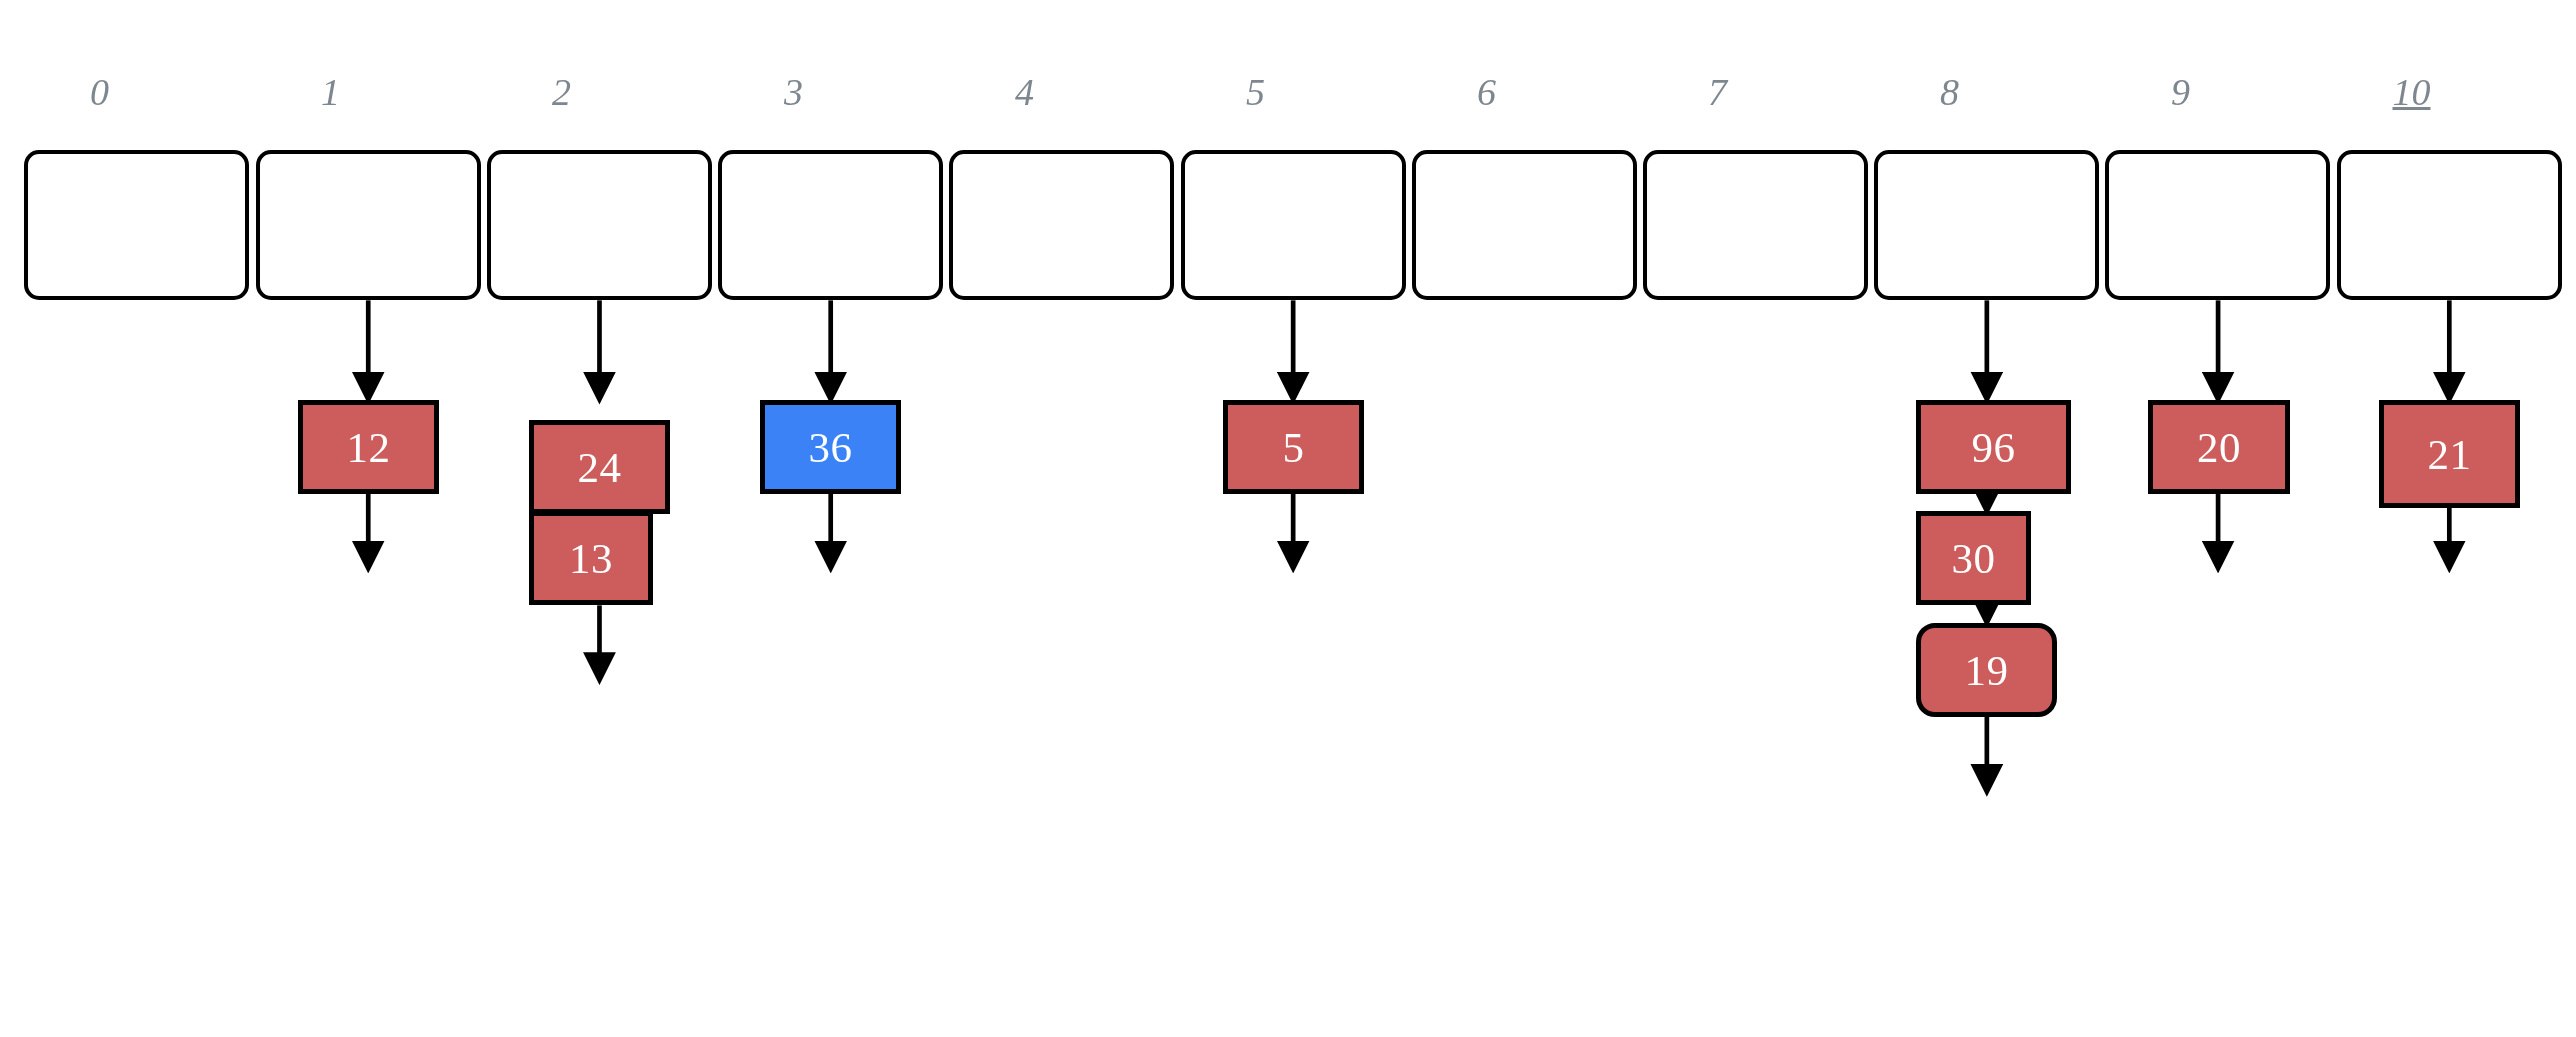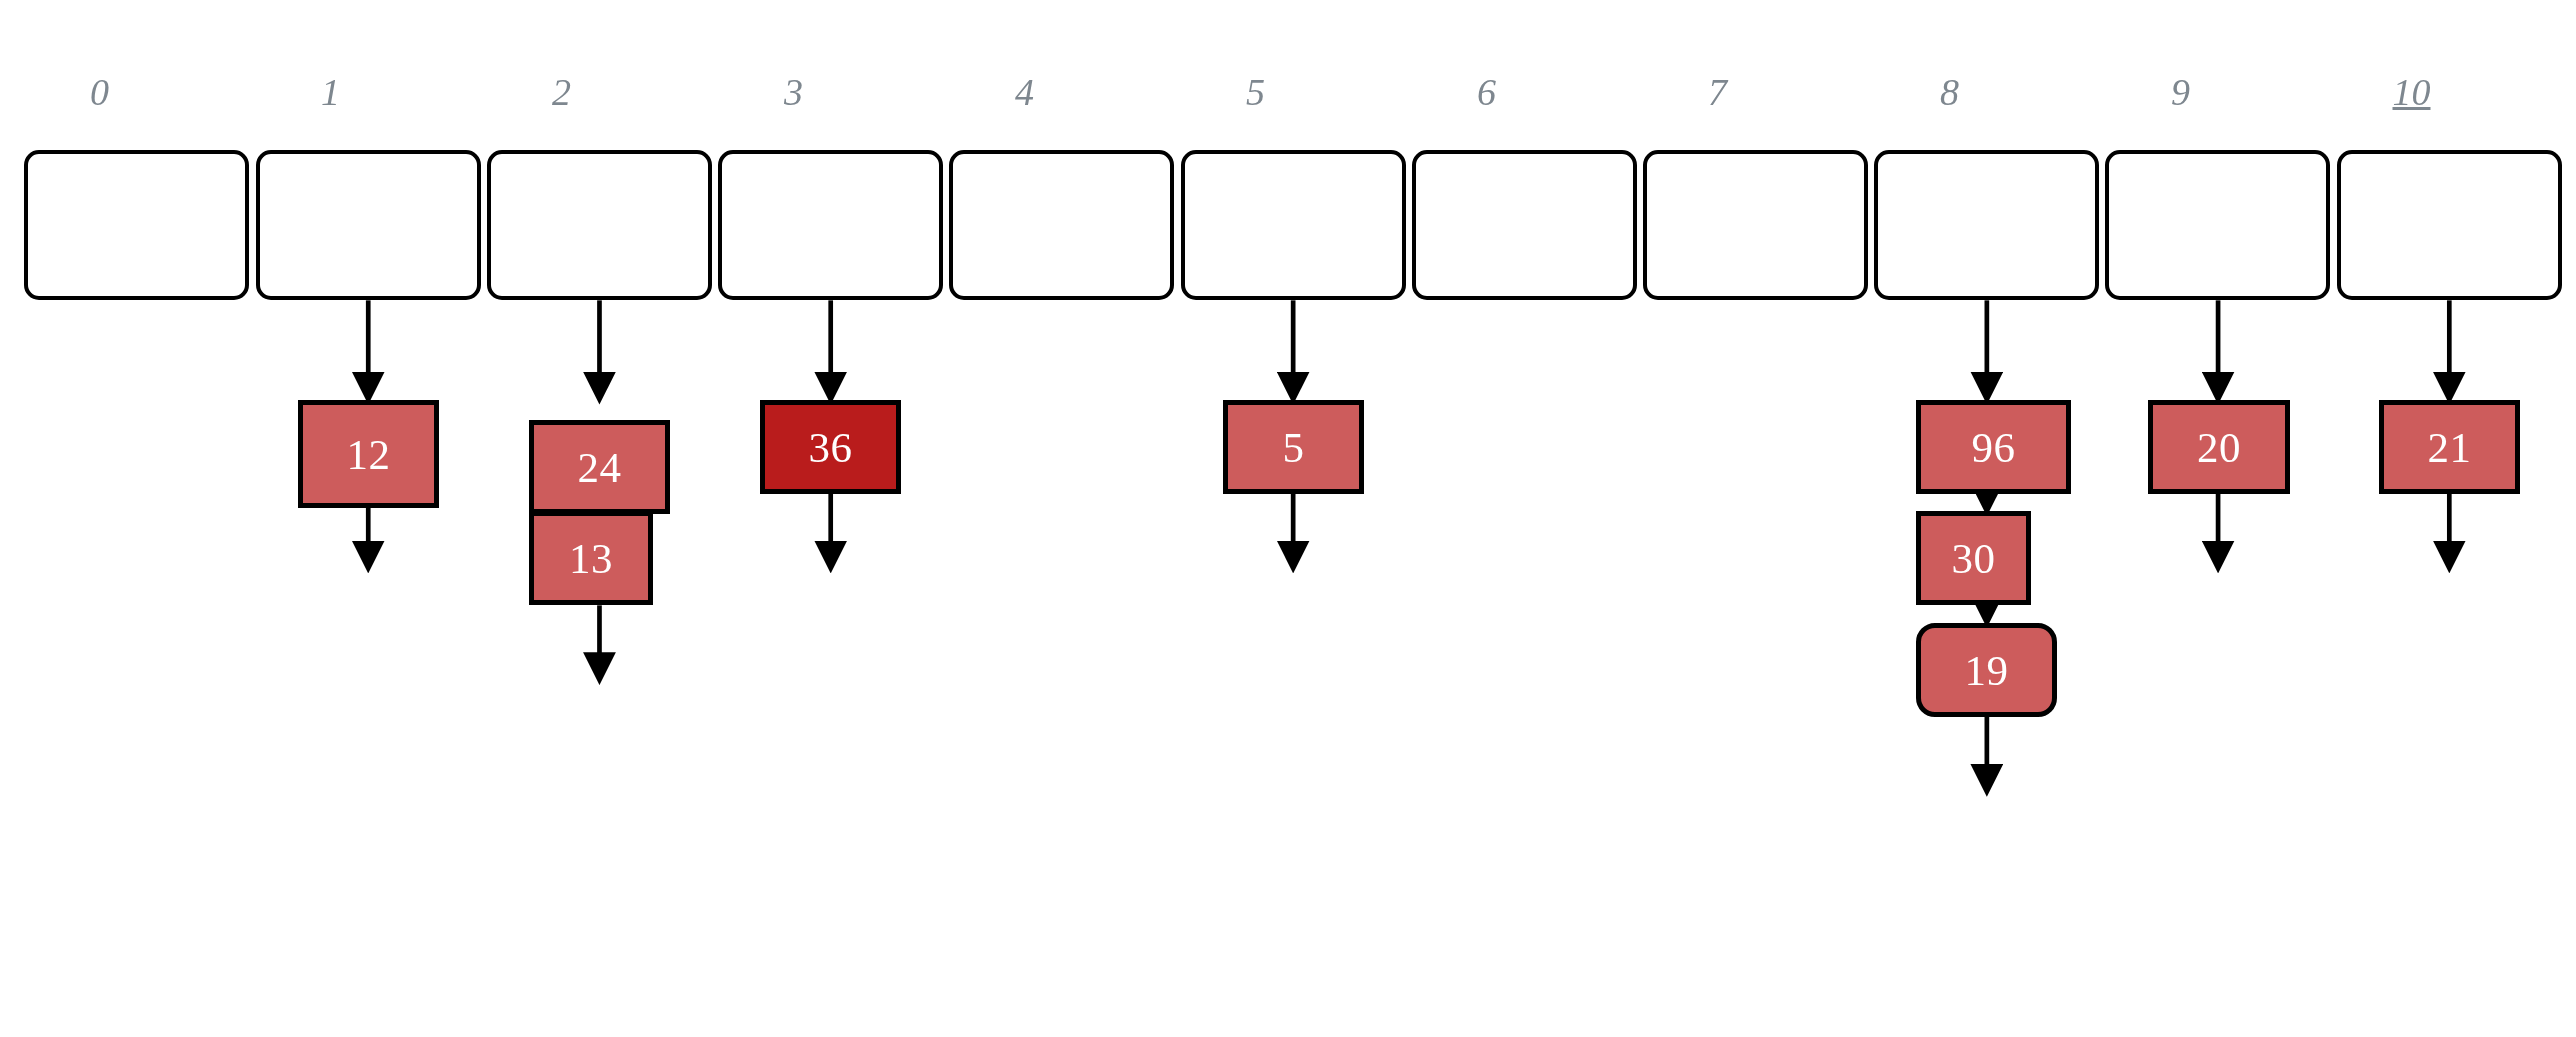--- a/index.html
+++ b/index.html
@@ -108,45 +108,45 @@
       <div class="bucket-cell" style="left: 718px; top: 150px; width: 225px; height: 150px; border-color: rgb(0, 0, 0); background: rgb(255, 255, 255);"></div>
       <div class="bucket-cell" style="left: 949px; top: 150px; width: 225px; height: 150px; border-color: rgb(0, 0, 0); background: rgb(255, 255, 255);"></div>
       <div class="bucket-cell" style="left: 1181px; top: 150px; width: 225px; height: 150px; border-color: rgb(0, 0, 0); background: rgb(255, 255, 255);"></div>
       <div class="bucket-cell" style="left: 1412px; top: 150px; width: 225px; height: 150px; border-color: rgb(0, 0, 0); background: rgb(255, 255, 255);"></div>
       <div class="bucket-cell" style="left: 1643px; top: 150px; width: 225px; height: 150px; border-color: rgb(0, 0, 0); background: rgb(255, 255, 255);"></div>
       <div class="bucket-cell" style="left: 1874px; top: 150px; width: 225px; height: 150px; border-color: rgb(0, 0, 0); background: rgb(255, 255, 255);"></div>
       <div class="bucket-cell" style="left: 2105px; top: 150px; width: 225px; height: 150px; border-color: rgb(0, 0, 0); background: rgb(255, 255, 255);"></div>
       <div class="bucket-cell" style="left: 2337px; top: 150px; width: 225px; height: 150px; border-color: rgb(0, 0, 0); background: rgb(255, 255, 255);"></div>
     </div>
   <div id="node-group">
-      <div class="node-box" style="left: 298px; top: 400px; width: 141px; height: 108px; background: rgb(205, 92, 92); border-color: rgb(0, 0, 0); color: rgb(255, 255, 255);">
+      <div class="node-box" style="left: 298px; top: 400px; width: 141px; height: 94px; background: rgb(205, 92, 92); border-color: rgb(0, 0, 0); color: rgb(255, 255, 255);">
         <span>12</span>
       </div>
       <div class="node-box" style="left: 529px; top: 420px; width: 141px; height: 94px; background: rgb(205, 92, 92); border-color: rgb(0, 0, 0); color: rgb(255, 255, 255);">
         <span>24</span>
       </div>
       <div class="node-box" style="left: 529px; top: 511px; width: 124px; height: 94px; background: rgb(205, 92, 92); border-color: rgb(0, 0, 0); color: rgb(255, 255, 255);">
         <span>13</span>
       </div>
-      <div class="node-box" style="left: 760px; top: 400px; width: 141px; height: 94px; background: #b91c1c; border-color: rgb(0, 0, 0); color: rgb(255, 255, 255);">
+      <div class="node-box" style="left: 760px; top: 400px; width: 141px; height: 94px; background: #3b82f6; border-color: rgb(0, 0, 0); color: rgb(255, 255, 255);">
         <span>36</span>
       </div>
       <div class="node-box" style="left: 1223px; top: 400px; width: 141px; height: 94px; background: rgb(205, 92, 92); border-color: rgb(0, 0, 0); color: rgb(255, 255, 255);">
         <span>5</span>
       </div>
       <div class="node-box" style="left: 1916px; top: 400px; width: 155px; height: 94px; background: rgb(205, 92, 92); border-color: rgb(0, 0, 0); color: rgb(255, 255, 255);">
         <span>96</span>
       </div>
       <div class="node-box" style="left: 1916px; top: 511px; width: 115px; height: 94px; background: rgb(205, 92, 92); border-color: rgb(0, 0, 0); color: rgb(255, 255, 255);">
         <span>30</span>
       </div>
       <div class="node-box" style="left: 1916px; top: 623px; width: 141px; height: 94px; background: rgb(205, 92, 92); border-color: rgb(0, 0, 0); color: rgb(255, 255, 255); border-radius: 19px;">
         <span>19</span>
       </div>
       <div class="node-box" style="left: 2148px; top: 400px; width: 142px; height: 94px; background: rgb(205, 92, 92); border-color: rgb(0, 0, 0); color: rgb(255, 255, 255);">
         <span>20</span>
       </div>
-      <div class="node-box" style="left: 2379px; top: 400px; width: 141px; height: 94px; background: rgb(205, 92, 92); border-color: rgb(0, 0, 0); color: rgb(255, 255, 255);">
+      <div class="node-box" style="left: 2379px; top: 400px; width: 141px; height: 108px; background: rgb(205, 92, 92); border-color: rgb(0, 0, 0); color: rgb(255, 255, 255);">
         <span>21</span>
       </div>
     </div>
 </div>
 
 
 </body></html>

